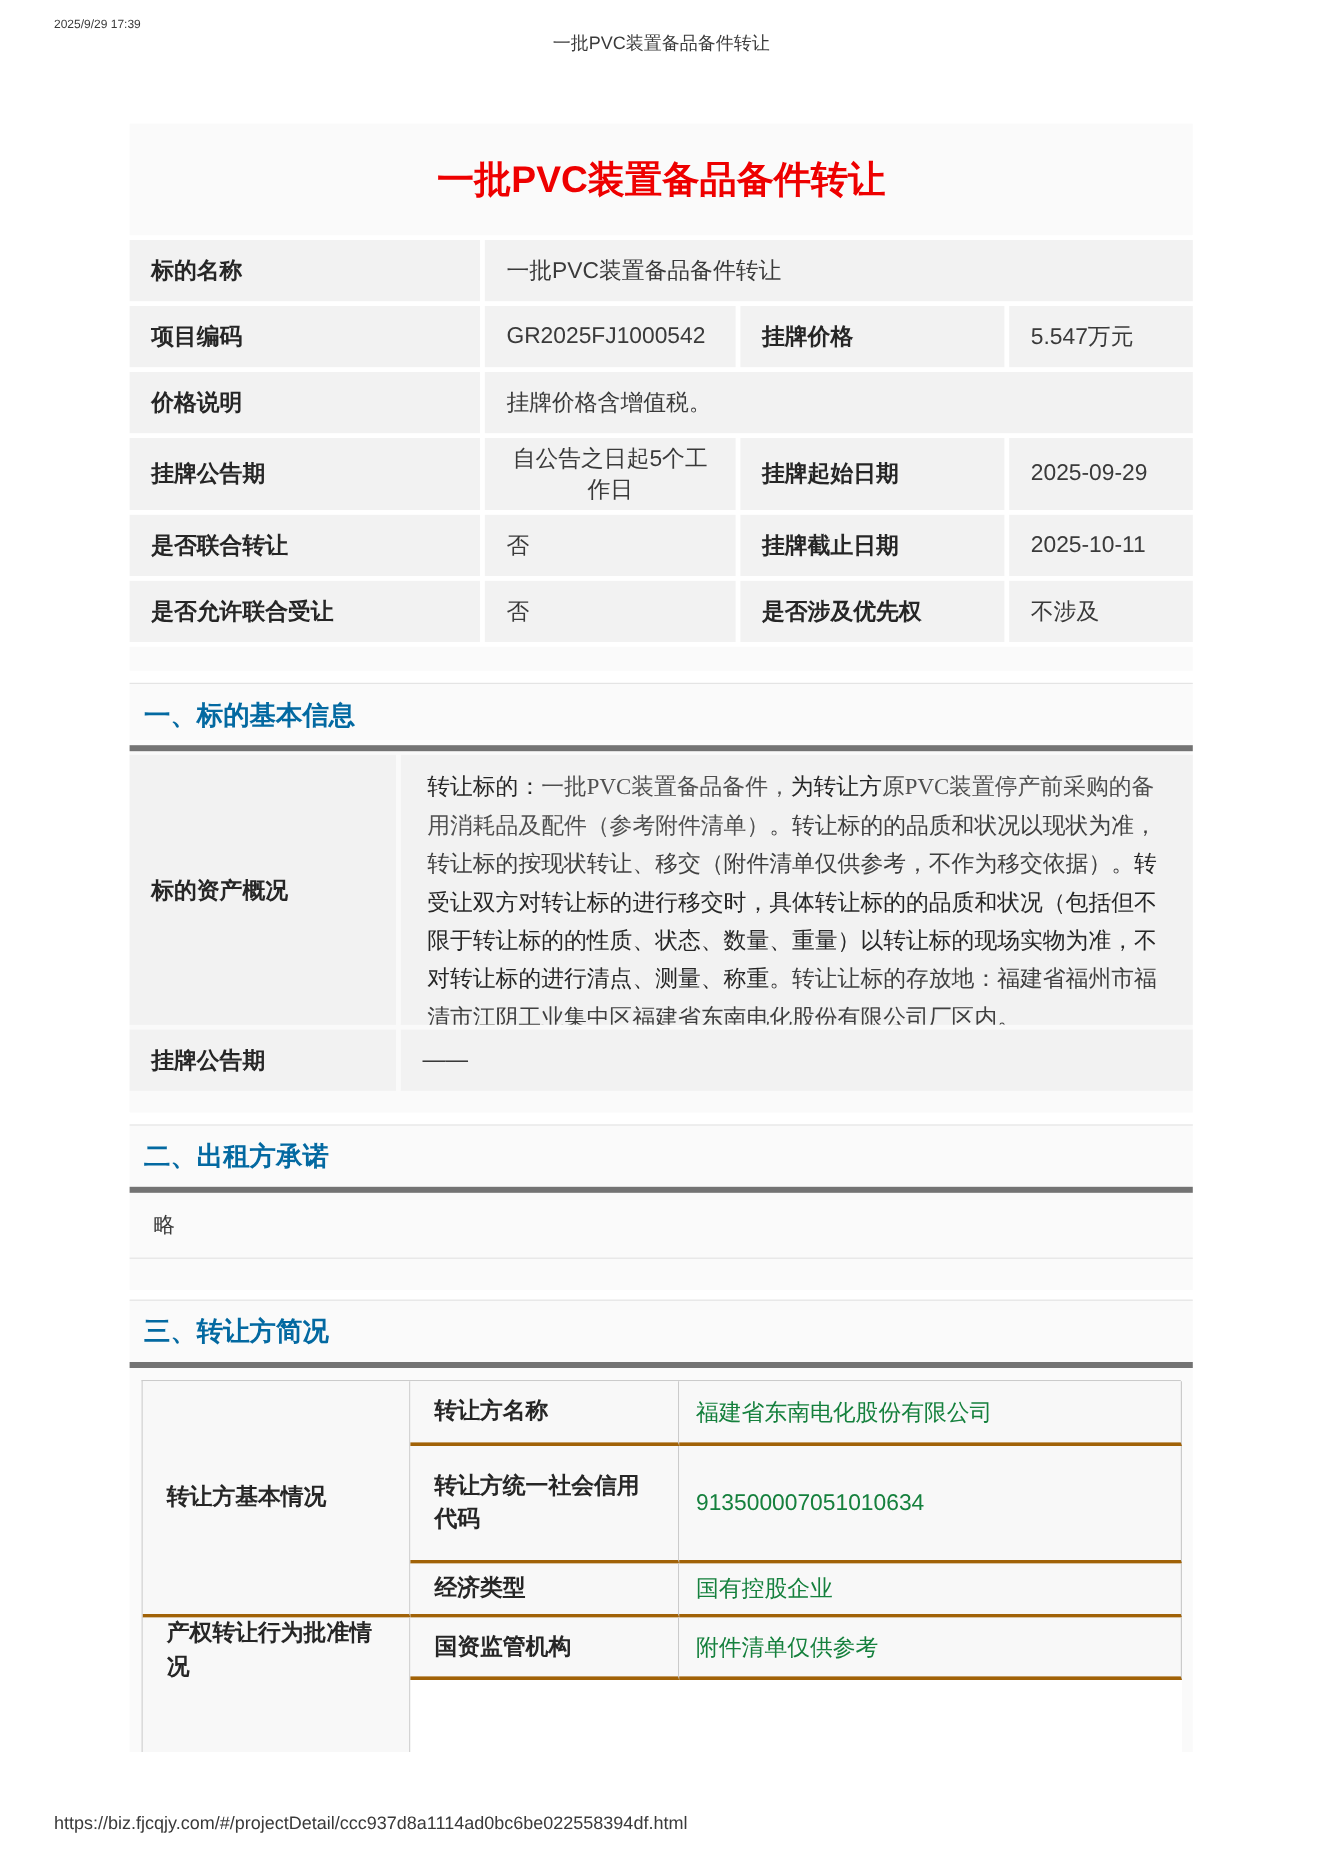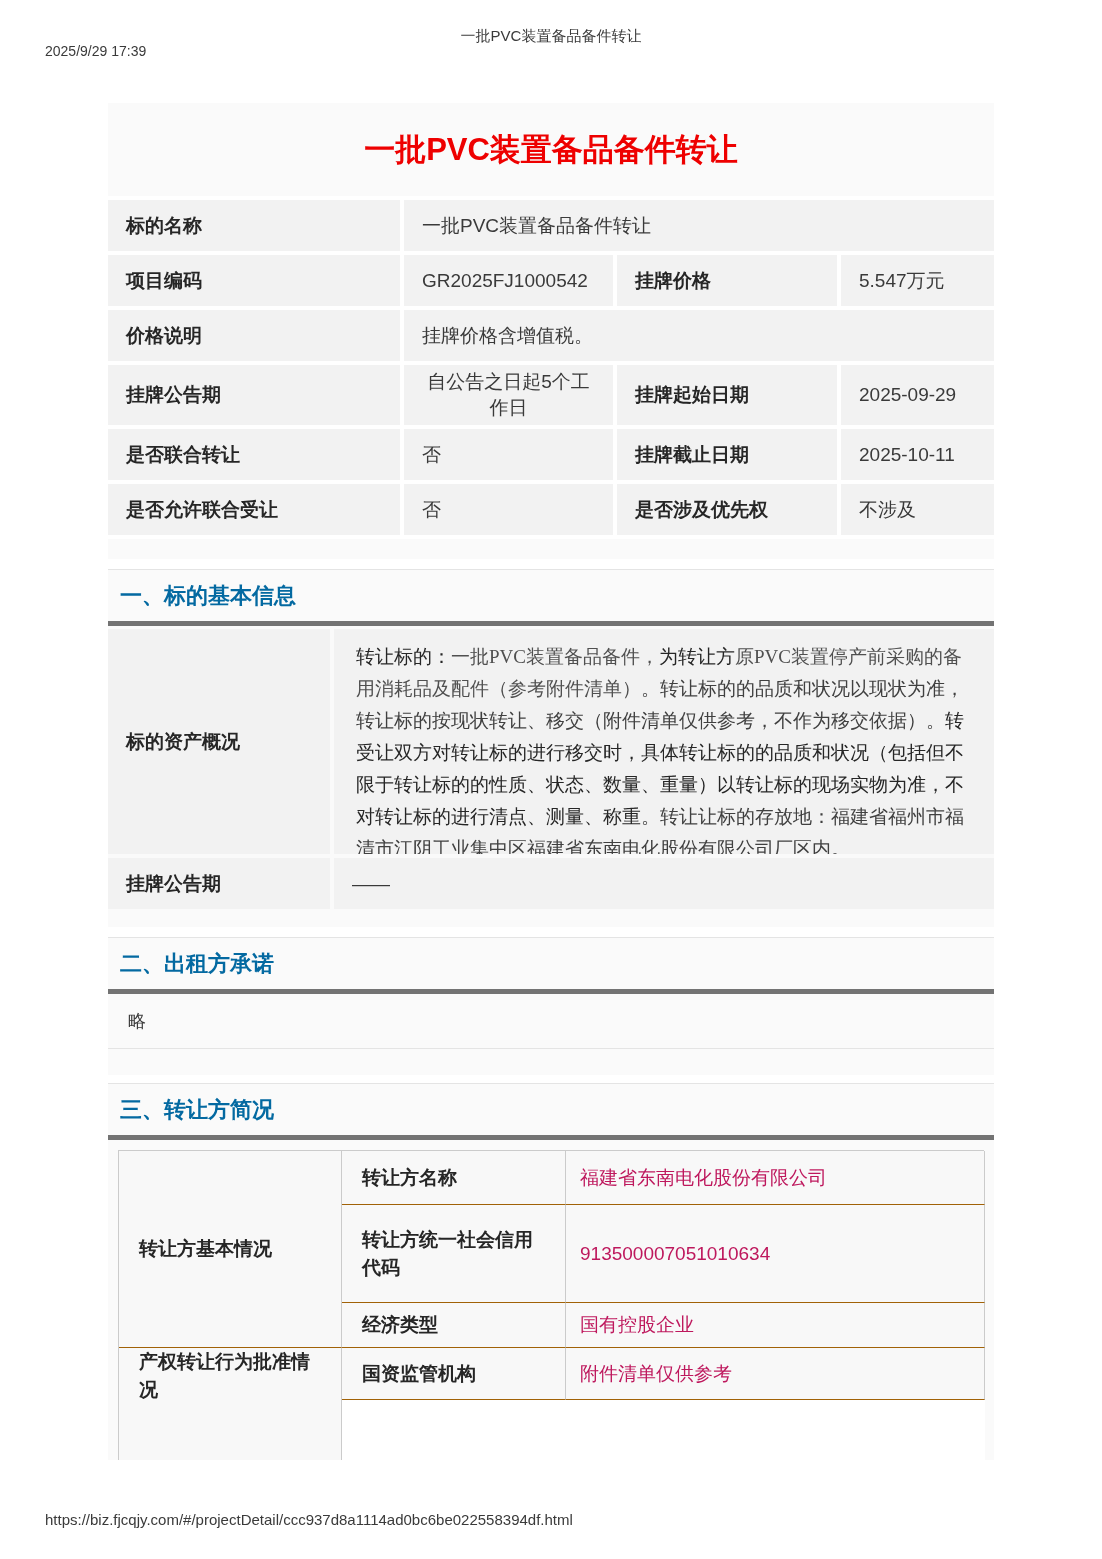--- a/index.html
+++ b/index.html
@@ -1,21 +1,21 @@
 <!DOCTYPE html>
 <html><head>
 <meta charset="utf-8">
 <style>
   html,body{margin:0;padding:0;}
   body{
     width:1102px;height:1559px;background:#ffffff;position:relative;overflow:hidden;
     font-family:"Liberation Sans",sans-serif;color:#333;
   }
   
-  .print-date{position:absolute;left:45px;top:43px;font-size:14px;color:#3a3a3a;}
+  .print-date{position:absolute;left:45px;top:15px;font-size:10px;color:#3a3a3a;}
   .print-doc-title{position:absolute;left:0;right:0;top:27px;text-align:center;font-size:15px;color:#3a3a3a;}
   .print-url{position:absolute;left:45px;top:1511px;font-size:15px;color:#3a3a3a;}
   .print-page{position:absolute;right:45px;top:1593px;font-size:15px;color:#3a3a3a;}
 
   .content{position:absolute;left:108px;top:103px;width:886px;}
 
   
   .titleA{background:#fafafa;height:93px;display:flex;align-items:center;justify-content:center;
           font-size:31px;font-weight:bold;color:#ee0000;}
   .gridA{display:grid;grid-template-columns:292px 209px 220px 153px;gap:4px;margin-top:4px;text-align:center;}
@@ -42,24 +42,24 @@
 
   
   .row-plain{height:54px;display:flex;align-items:center;padding-left:20px;font-size:18px;
              color:#3c3c3c;border-bottom:1px solid #e4e4e4;}
   .padC{height:26px;}
 
   
   .tableD{margin:10px;display:grid;grid-template-columns:223px 224px 419px;
           grid-template-rows:54px 98px 45px 52px 60px;
           border-top:1px solid #cbcbcb;border-left:1px solid #cbcbcb;}
-  .td{border-right:1px solid #cbcbcb;border-bottom:1px solid #a16207;background:#f8f8f8;
+  .td{border-right:1px solid #cbcbcb;border-bottom:3px solid #a16207;background:#f8f8f8;
       box-sizing:border-box;display:flex;align-items:center;font-size:19px;}
   .td.lbl{font-weight:bold;color:#262626;padding:0 28px 0 20px;line-height:28px;}
-  .td.val{padding:0 14px;color:#be185d;}
+  .td.val{padding:0 14px;color:#15803d;}
   .a1{grid-column:1;grid-row:1/4;}
   .a2{grid-column:1;grid-row:4/6;border-bottom:none;align-items:flex-start;padding-top:12px;}
   .fillerD{grid-column:2/4;grid-row:5/6;background:#ffffff;}
 </style>
 </head>
 <body>
 
 <div class="print-date">2025/9/29 17:39</div>
 <div class="print-doc-title">一批PVC装置备品备件转让</div>
 

